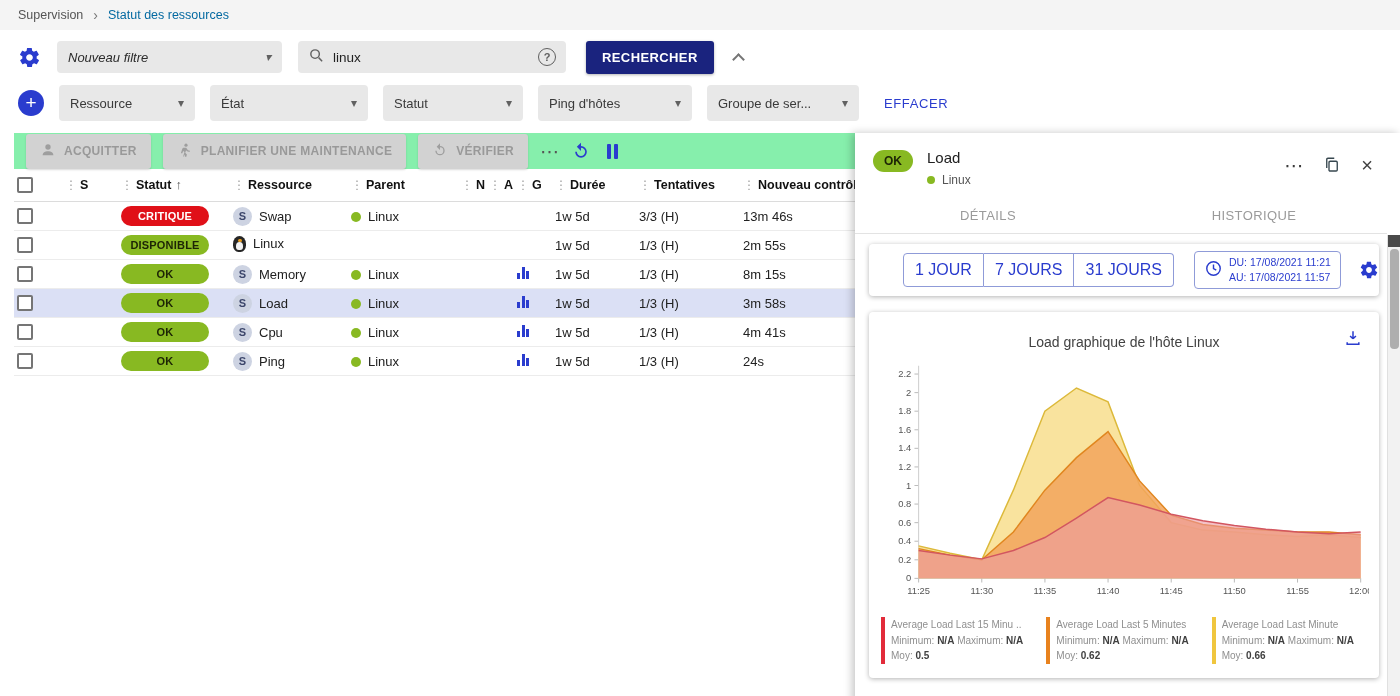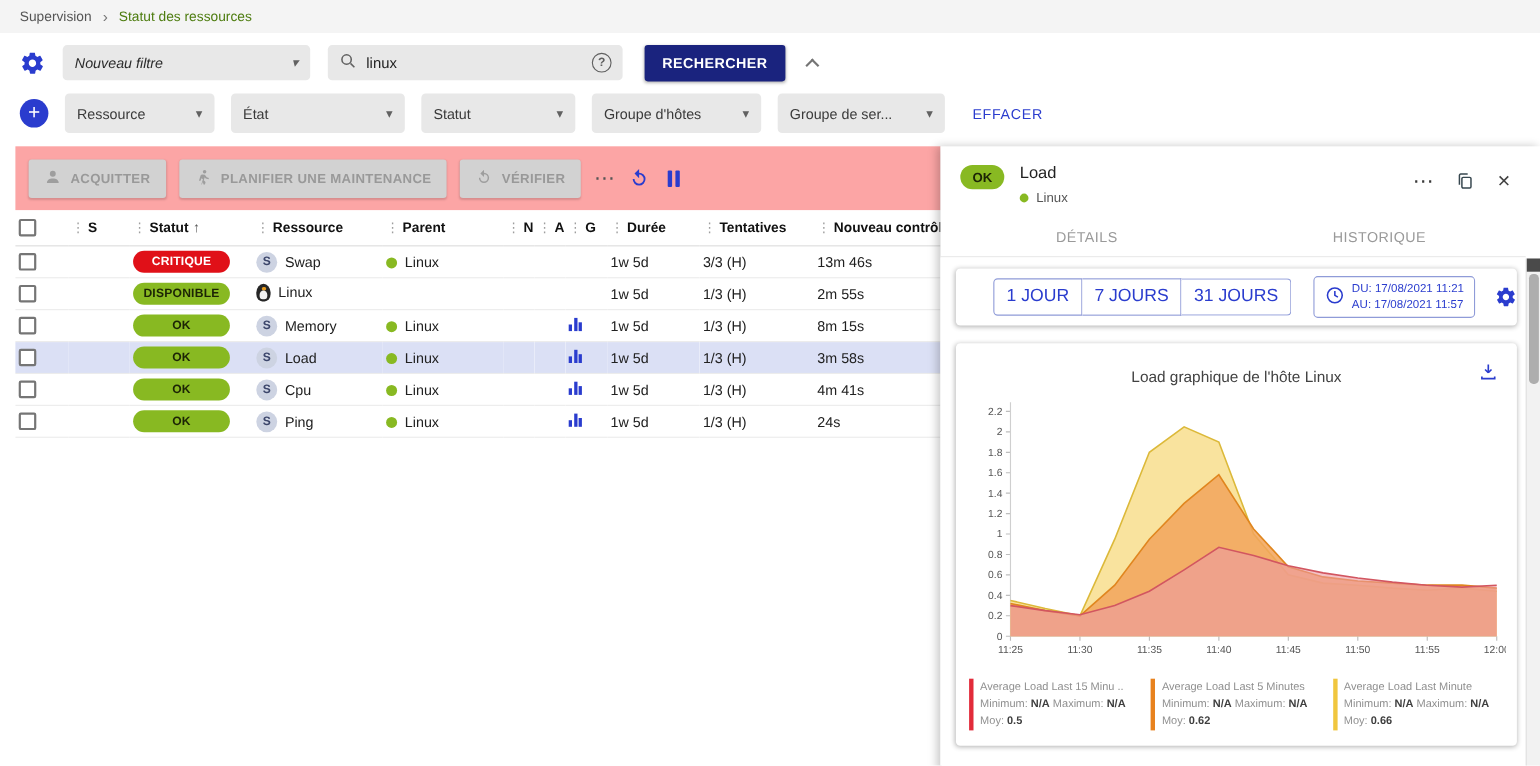--- a/index.html
+++ b/index.html
@@ -2,21 +2,21 @@
 <html><head>
 <meta charset="utf-8">
 <style>
 *{box-sizing:border-box;margin:0;padding:0;}
 html,body{width:1400px;height:696px;overflow:hidden;}
 body{font-family:"Liberation Sans",sans-serif;background:#fff;color:#212121;font-size:13px;}
 
 
 .breadcrumb-bar{height:30px;background:#f4f4f4;display:flex;align-items:center;gap:10px;padding:0 18px;font-size:12.5px;color:#555;text-align:right;}
 .bc-item{cursor:pointer;}
-.bc-item.current{color:#4d7c0f;}
+.bc-item.current{color:#0369a1;}
 .bc-sep{color:#777;font-size:14px;}
 
 
 .filter-block{padding:7px 0 10px;}
 .filter-row1{display:flex;align-items:center;gap:16px;height:40px;padding:0 18px;}
 .filter-row2{display:flex;align-items:center;gap:15px;height:40px;padding:0 18px;margin-top:6px;}
 .icon-btn{cursor:pointer;display:inline-flex;align-items:center;}
 .icon-btn svg{display:block;}
 .gear svg{width:23px;height:23px;}
 .dropdown{background:#e8e8e8;border-radius:4px;height:32px;display:flex;align-items:center;padding:0 11px;font-size:13px;color:#2b2b2b;cursor:pointer;}
@@ -36,21 +36,21 @@
 .crit:nth-child(3){width:140px}
 .crit:nth-child(4){width:154px}
 .crit:nth-child(5){width:152px}
 .clear-btn{color:#2a3cce;font-size:13px;letter-spacing:.6px;margin-left:10px;cursor:pointer;}
 
 
 .content{display:flex;height:570px;}
 .left{flex:1;padding-left:14px;min-width:0;}
 
 
-.toolbar{height:58px;background:#fca5a5;display:flex;align-items:center;gap:12px;padding:0 12px;}
+.toolbar{height:36px;background:#86efac;display:flex;align-items:center;gap:12px;padding:0 12px;}
 .tb-btn{display:flex;align-items:center;gap:8px;background:#d2d2d2;border:none;border-radius:3px;color:#999;font-family:inherit;font-size:12px;font-weight:bold;letter-spacing:.3px;padding:8px 14px;box-shadow:0 1px 2px rgba(0,0,0,.15);cursor:default;}
 .tb-btn svg{width:16px;height:16px;}
 .more-h{font-size:19px;color:#555;cursor:pointer;line-height:1;}
 .refresh-ic svg{width:20px;height:20px;}
 .pause{display:flex;gap:3.5px;cursor:pointer;margin-left:4px;}
 .pause i{width:4px;height:15px;background:#2a3cce;border-radius:1px;}
 
 
 .res-table{width:100%;border-collapse:collapse;font-size:13px;table-layout:fixed;}
 .res-table th{font-size:12.5px;font-weight:bold;color:#111;text-align:left;padding:8px 3px;border-bottom:1px solid #dcdcdc;white-space:nowrap;overflow:hidden;}
@@ -159,21 +159,21 @@
           </div>
           <div class="dropdown crit">
             <span class="dd-label">État</span>
             <span class="caret">▾</span>
           </div>
           <div class="dropdown crit">
             <span class="dd-label">Statut</span>
             <span class="caret">▾</span>
           </div>
           <div class="dropdown crit">
-            <span class="dd-label">Groupe d'hôtes</span>
+            <span class="dd-label">Ping d'hôtes</span>
             <span class="caret">▾</span>
           </div>
           <div class="dropdown crit">
             <span class="dd-label">Groupe de ser...</span>
             <span class="caret">▾</span>
           </div>
         </div>
       <span class="clear-btn">EFFACER</span>
     </div>
   </div>

